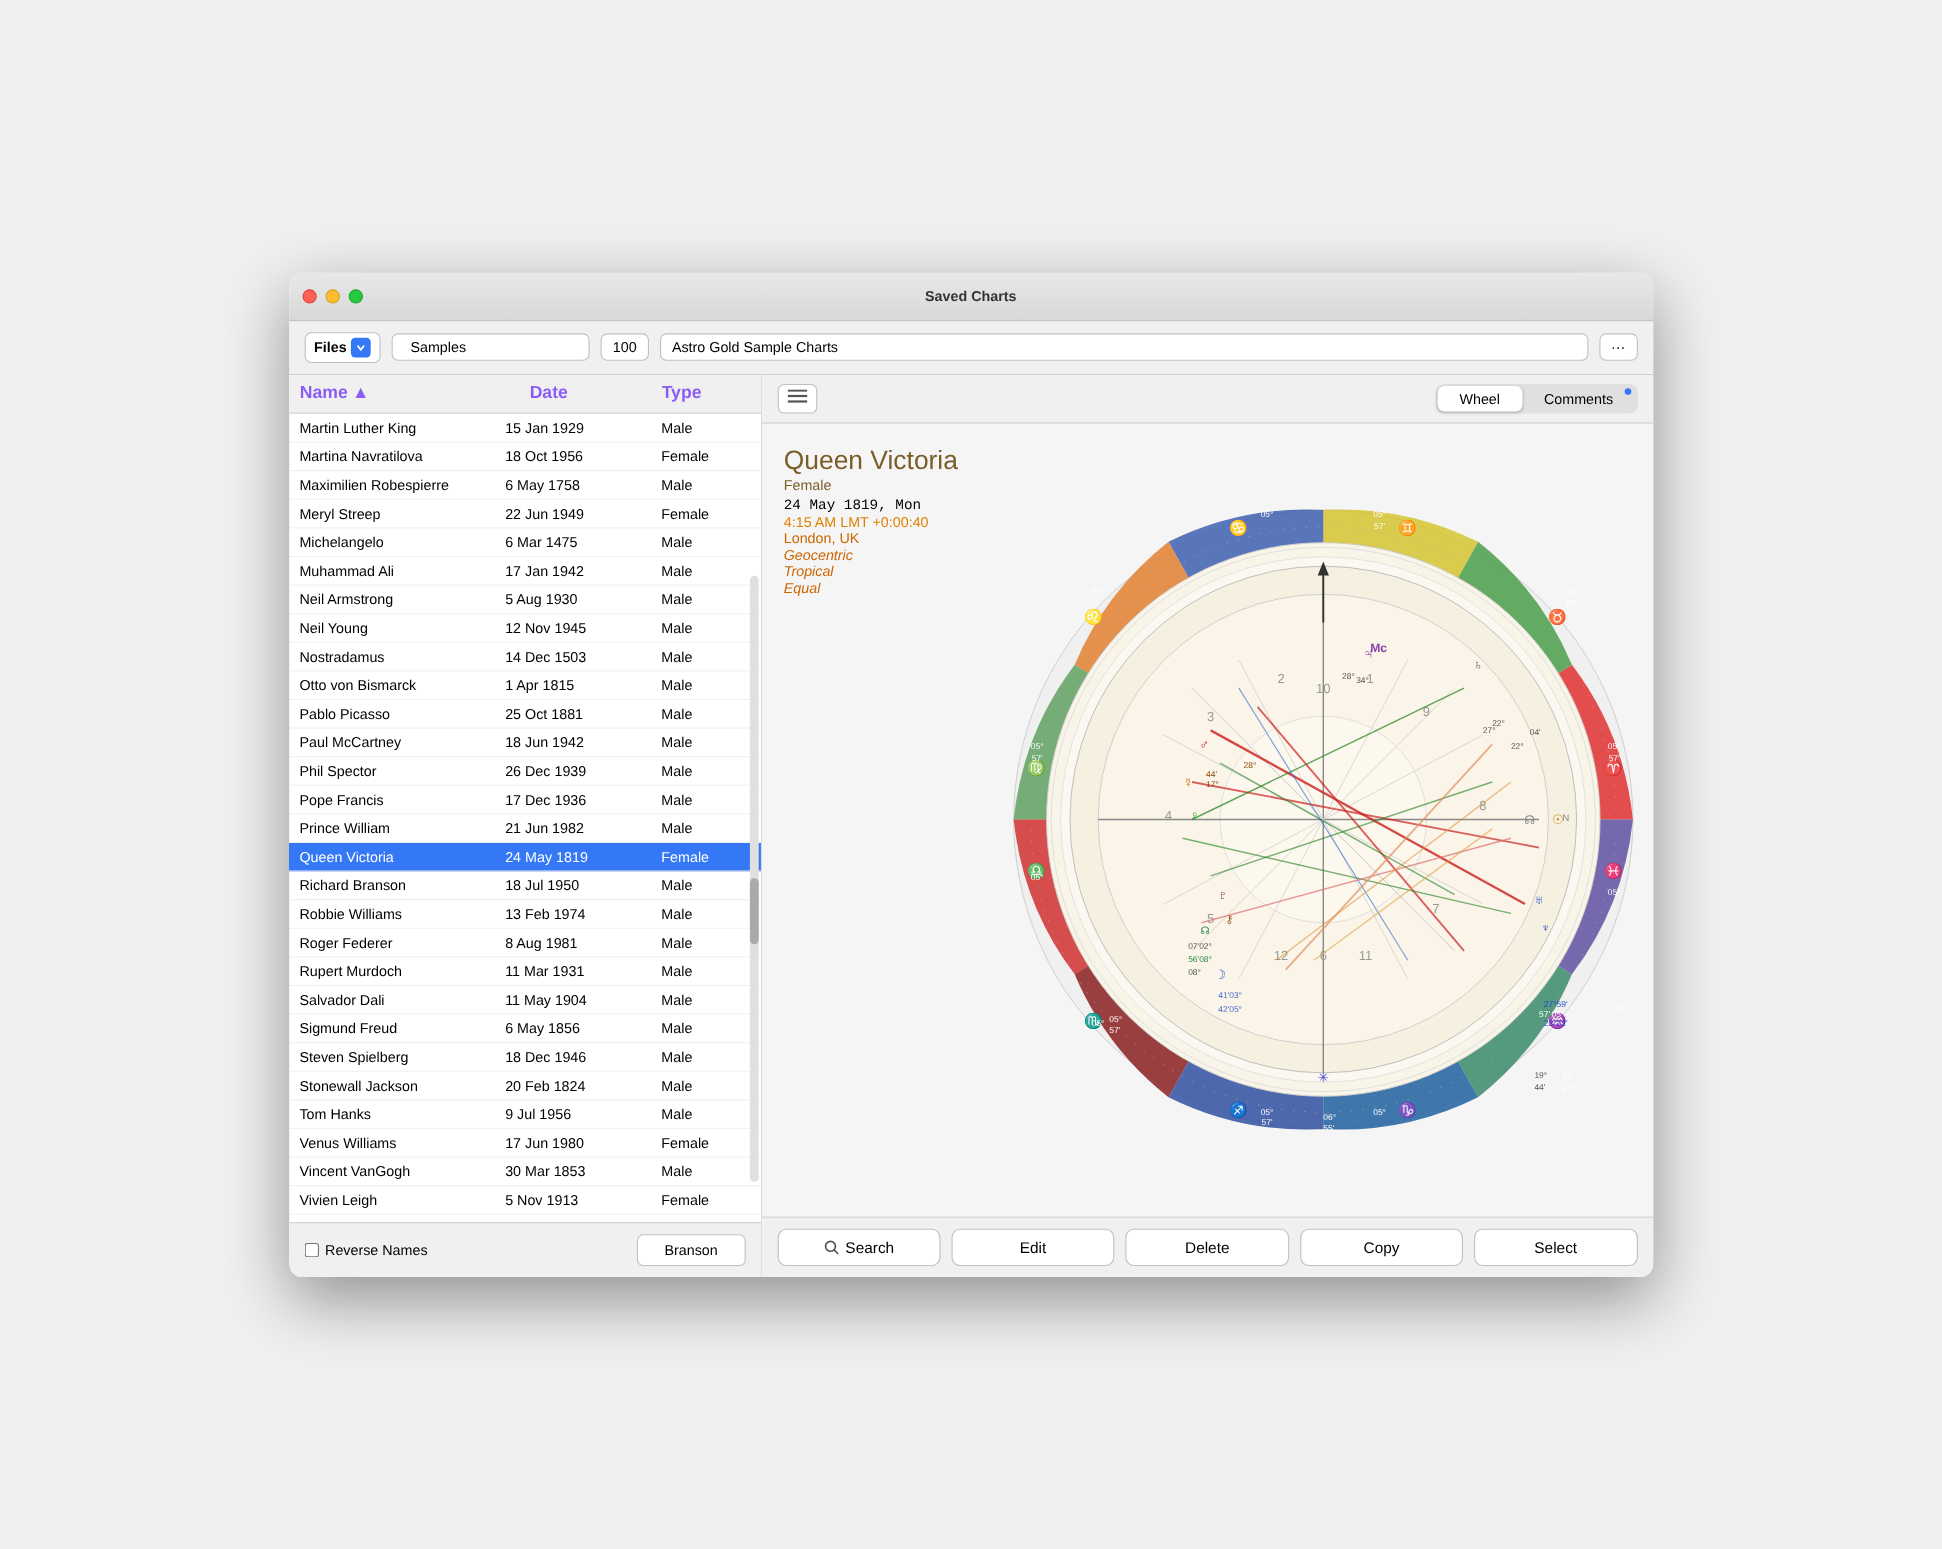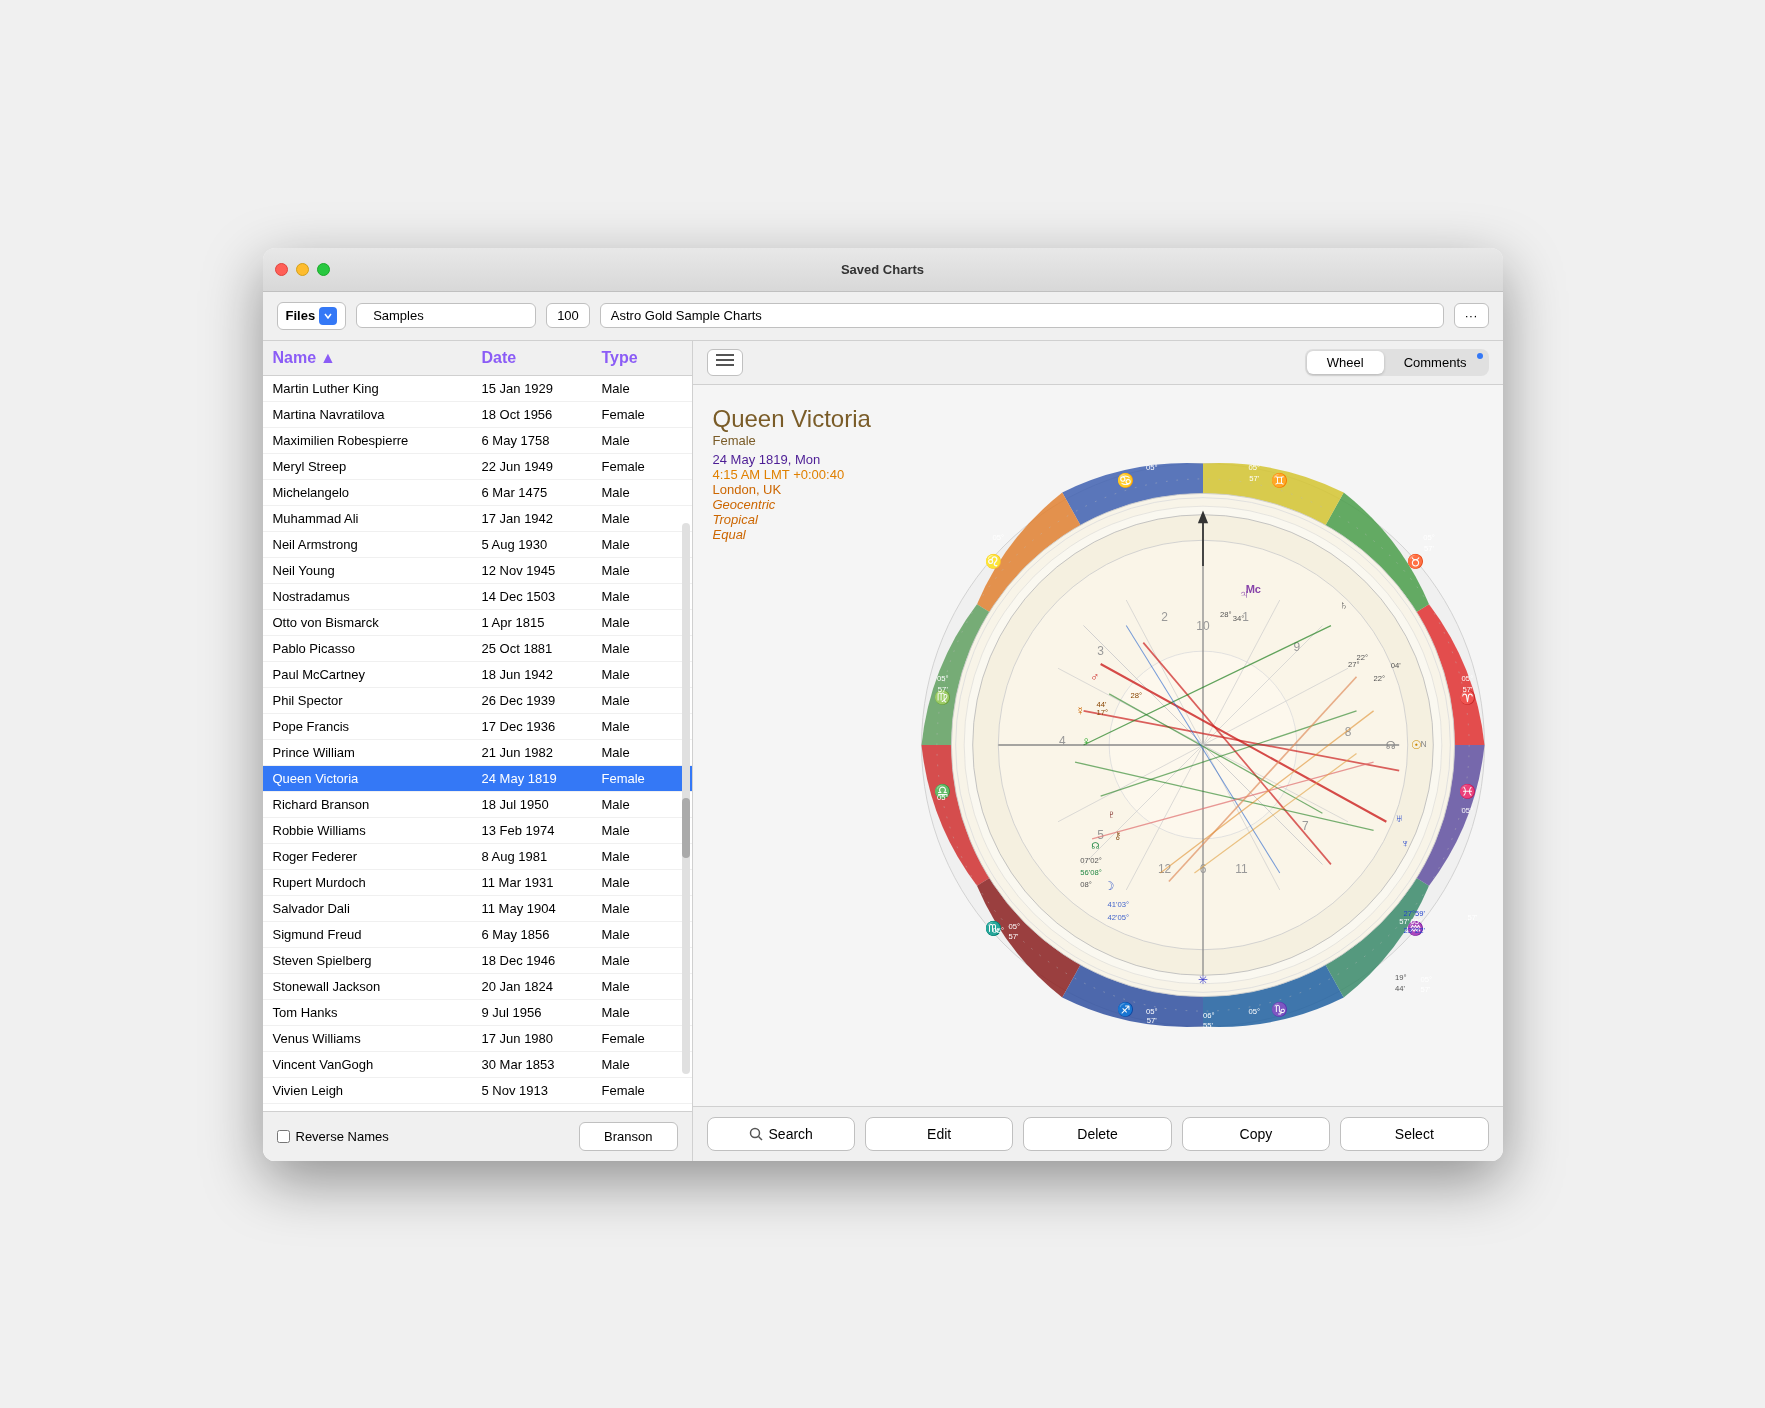--- a/index.html
+++ b/index.html
@@ -135,20 +135,21 @@
     .list-body {
       flex: 1;
       overflow-y: auto;
     }
     .list-row {
       display: flex;
       padding: 5px 10px;
       font-size: 13px;
       cursor: pointer;
       border-bottom: 1px solid #f0f0f0;
+      gap: 22px;
     }
     .list-row.selected {
       background: #3478f6;
       color: #fff;
     }
     .list-row .col-name { color: inherit; }
     .list-row .col-date { color: inherit; }
     .list-row .col-type { color: inherit; }
     .list-footer {
       padding: 10px 14px;
@@ -243,22 +244,23 @@
       font-size: 24px;
       font-weight: 300;
       color: #7a5c28;
     }
     .chart-info .gender {
       font-size: 13px;
       color: #7a5c28;
     }
     .chart-info .date {
       font-size: 13px;
-      color: #4c1d95;
+      color: #000000;
       margin-top: 4px;
+      font-family: Liberation Mono, monospace;
     }
     .chart-info .time {
       font-size: 13px;
       color: #e08000;
     }
     .chart-info .location {
       font-size: 13px;
       color: #cc6600;
     }
     .chart-info .system {
@@ -475,21 +477,21 @@
               <div class="col-date">6 May 1856</div>
               <div class="col-type">Male</div>
             </div>
             <div class="list-row">
               <div class="col-name">Steven Spielberg</div>
               <div class="col-date">18 Dec 1946</div>
               <div class="col-type">Male</div>
             </div>
             <div class="list-row">
               <div class="col-name">Stonewall Jackson</div>
-              <div class="col-date">20 Jan 1824</div>
+              <div class="col-date">20 Feb 1824</div>
               <div class="col-type">Male</div>
             </div>
             <div class="list-row">
               <div class="col-name">Tom Hanks</div>
               <div class="col-date">9 Jul 1956</div>
               <div class="col-type">Male</div>
             </div>
             <div class="list-row">
               <div class="col-name">Venus Williams</div>
               <div class="col-date">17 Jun 1980</div>

